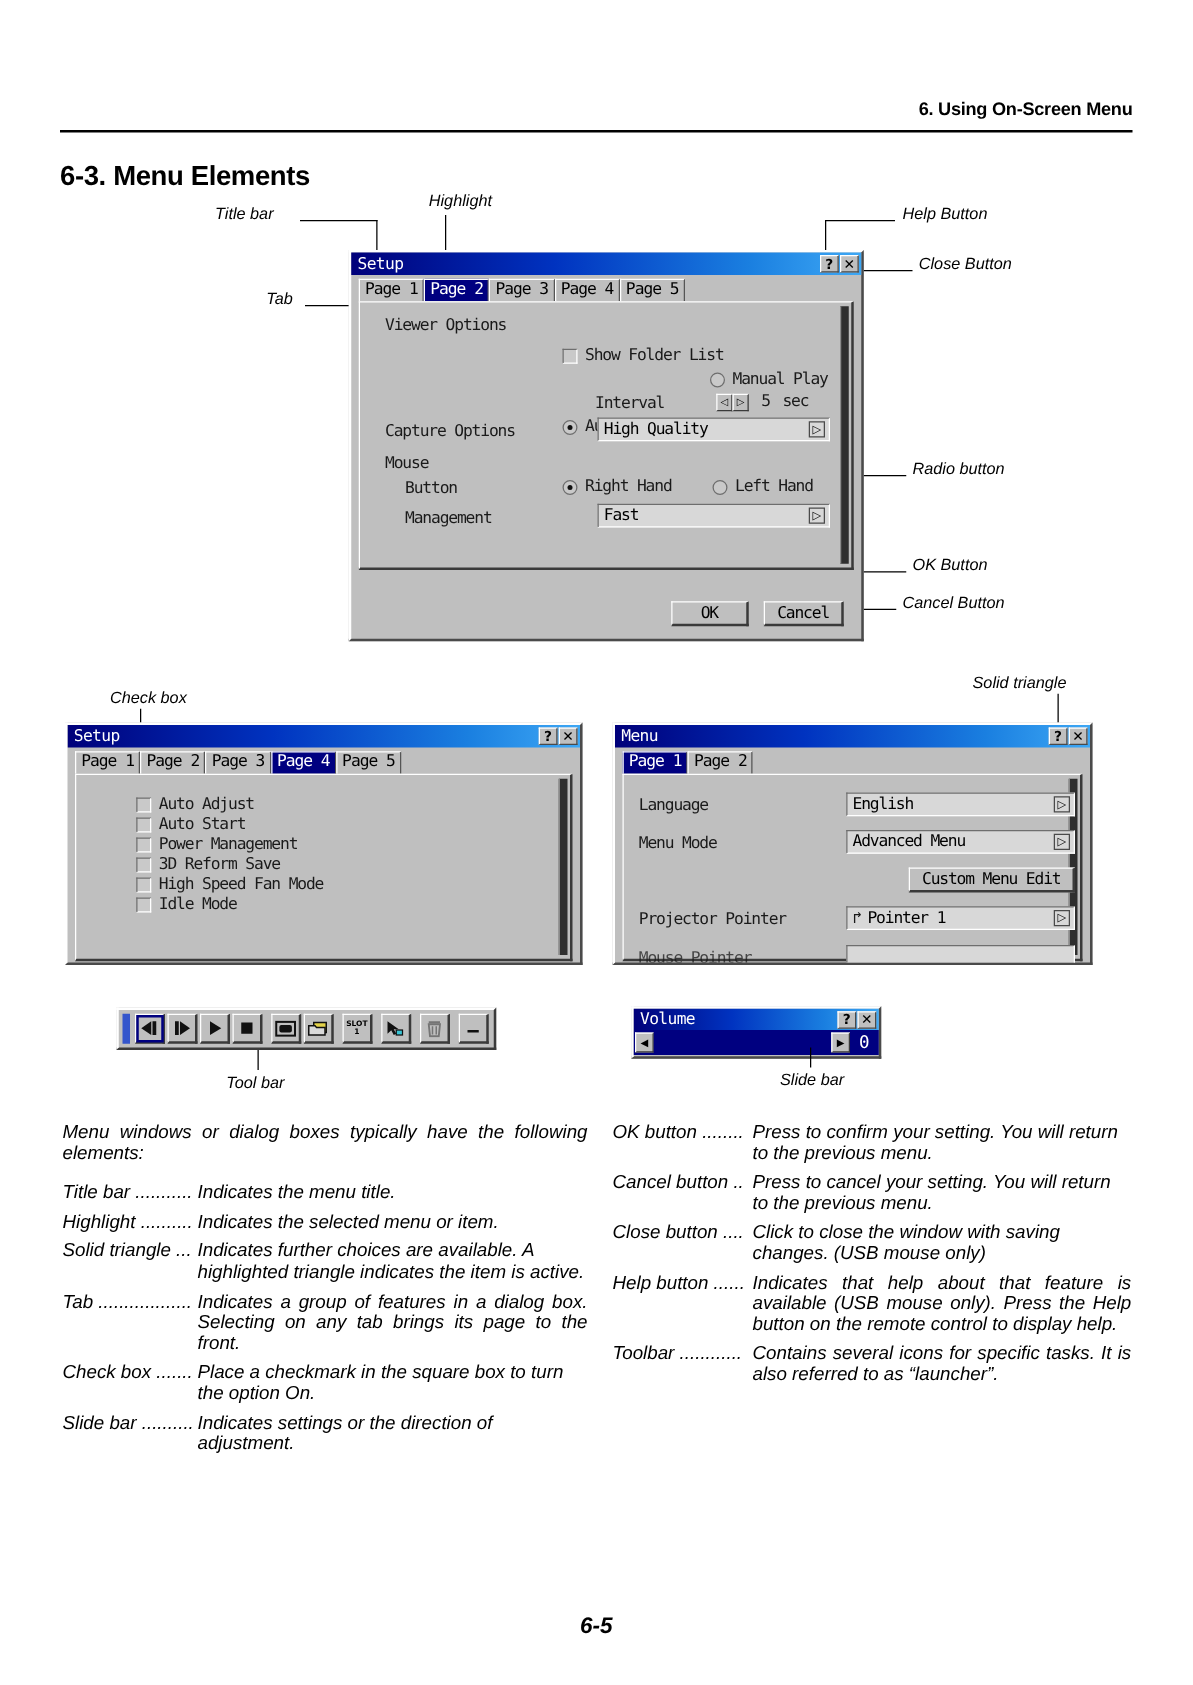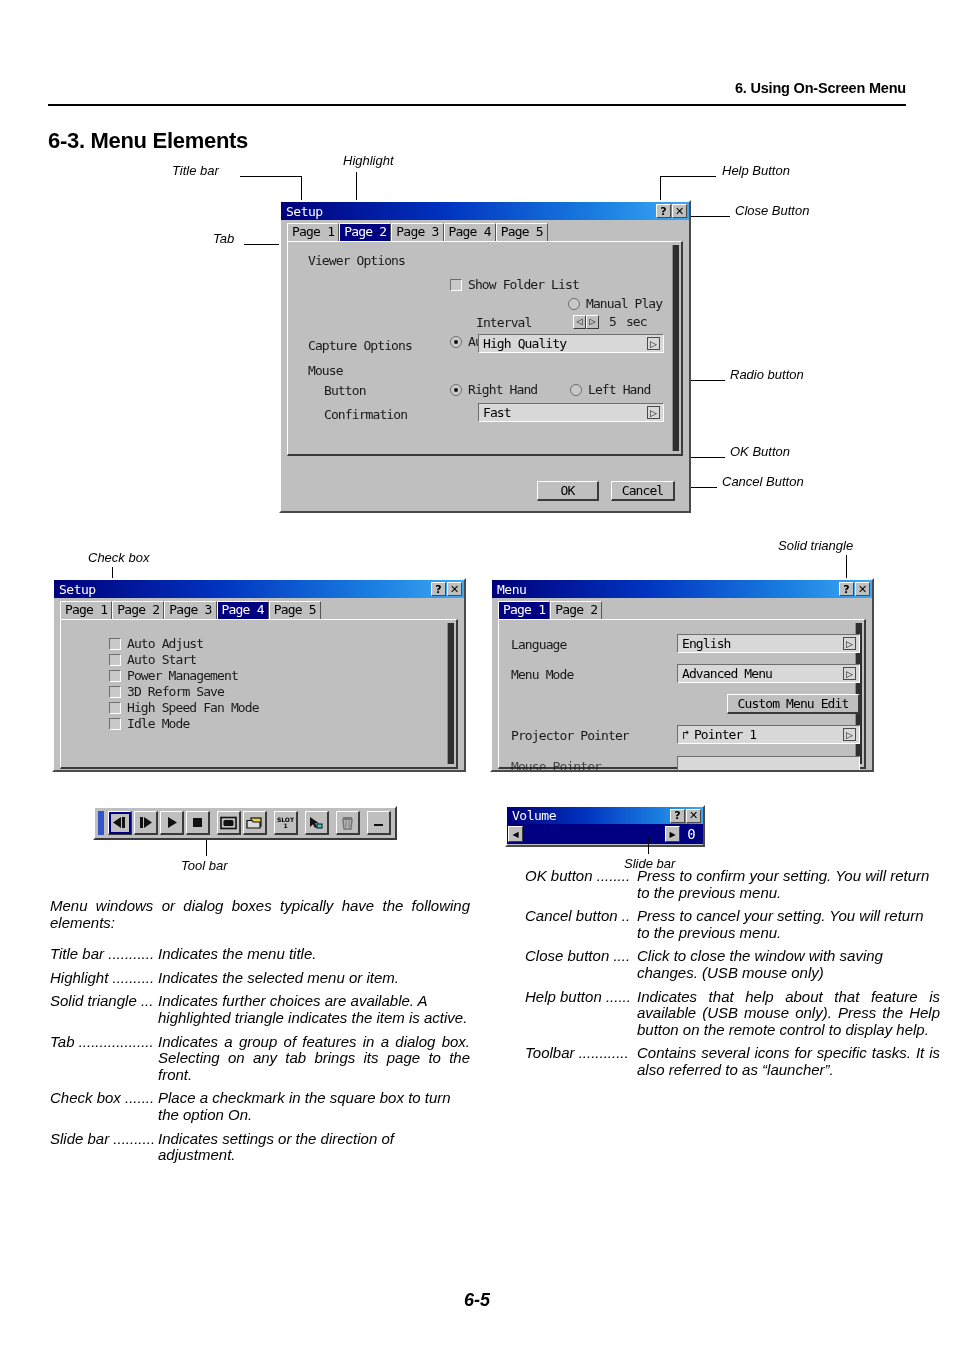--- a/index.html
+++ b/index.html
@@ -282,21 +282,21 @@
 
     <div style="position:absolute; left:162px; top:140px; display:flex; align-items:center; gap:6px;">
       <span class="radio on"></span>
       <span class="plabel">Right Hand</span>
     </div>
     <div style="position:absolute; left:282px; top:140px; display:flex; align-items:center; gap:6px;">
       <span class="radio"></span>
       <span class="plabel">Left Hand</span>
     </div>
 
-    <div class="plabel" style="position:absolute; left:36px; top:165px;">Confirmation</div>
+    <div class="plabel" style="position:absolute; left:36px; top:165px;">Management</div>
     <div class="pfield" style="position:absolute; left:190px; top:161px; width:186px;">
       <span class="fv">Fast</span>
       <span class="tri">▷</span>
     </div>
   </div>
 
   <div style="position:absolute; right:14px; bottom:10px; display:flex; gap:12px;">
     <div class="pbtn" style="width:62px;">OK</div>
     <div class="pbtn" style="width:64px;">Cancel</div>
   </div>
@@ -517,21 +517,21 @@
   <div class="defrow">
     <span class="defterm" style="width:108px;">Check box .......</span>
     <span class="defdesc nj">Place a checkmark in the square box to turn the option On.</span>
   </div>
   <div class="defrow">
     <span class="defterm" style="width:108px;">Slide bar ..........</span>
     <span class="defdesc nj">Indicates settings or the direction of adjustment.</span>
   </div>
 </div>
 
-<div class="bodycol" style="left:490px; top:868px; width:415px;margin-left:35px;">
+<div class="bodycol" style="left:490px; top:898px; width:415px;">
   <div class="defrow">
     <span class="defterm" style="width:112px;">OK button ........</span>
     <span class="defdesc nj">Press to confirm your setting. You will return to the previous menu.</span>
   </div>
   <div class="defrow">
     <span class="defterm" style="width:112px;">Cancel button ..</span>
     <span class="defdesc nj">Press to cancel your setting. You will return to the previous menu.</span>
   </div>
   <div class="defrow">
     <span class="defterm" style="width:112px;">Close button ....</span>

